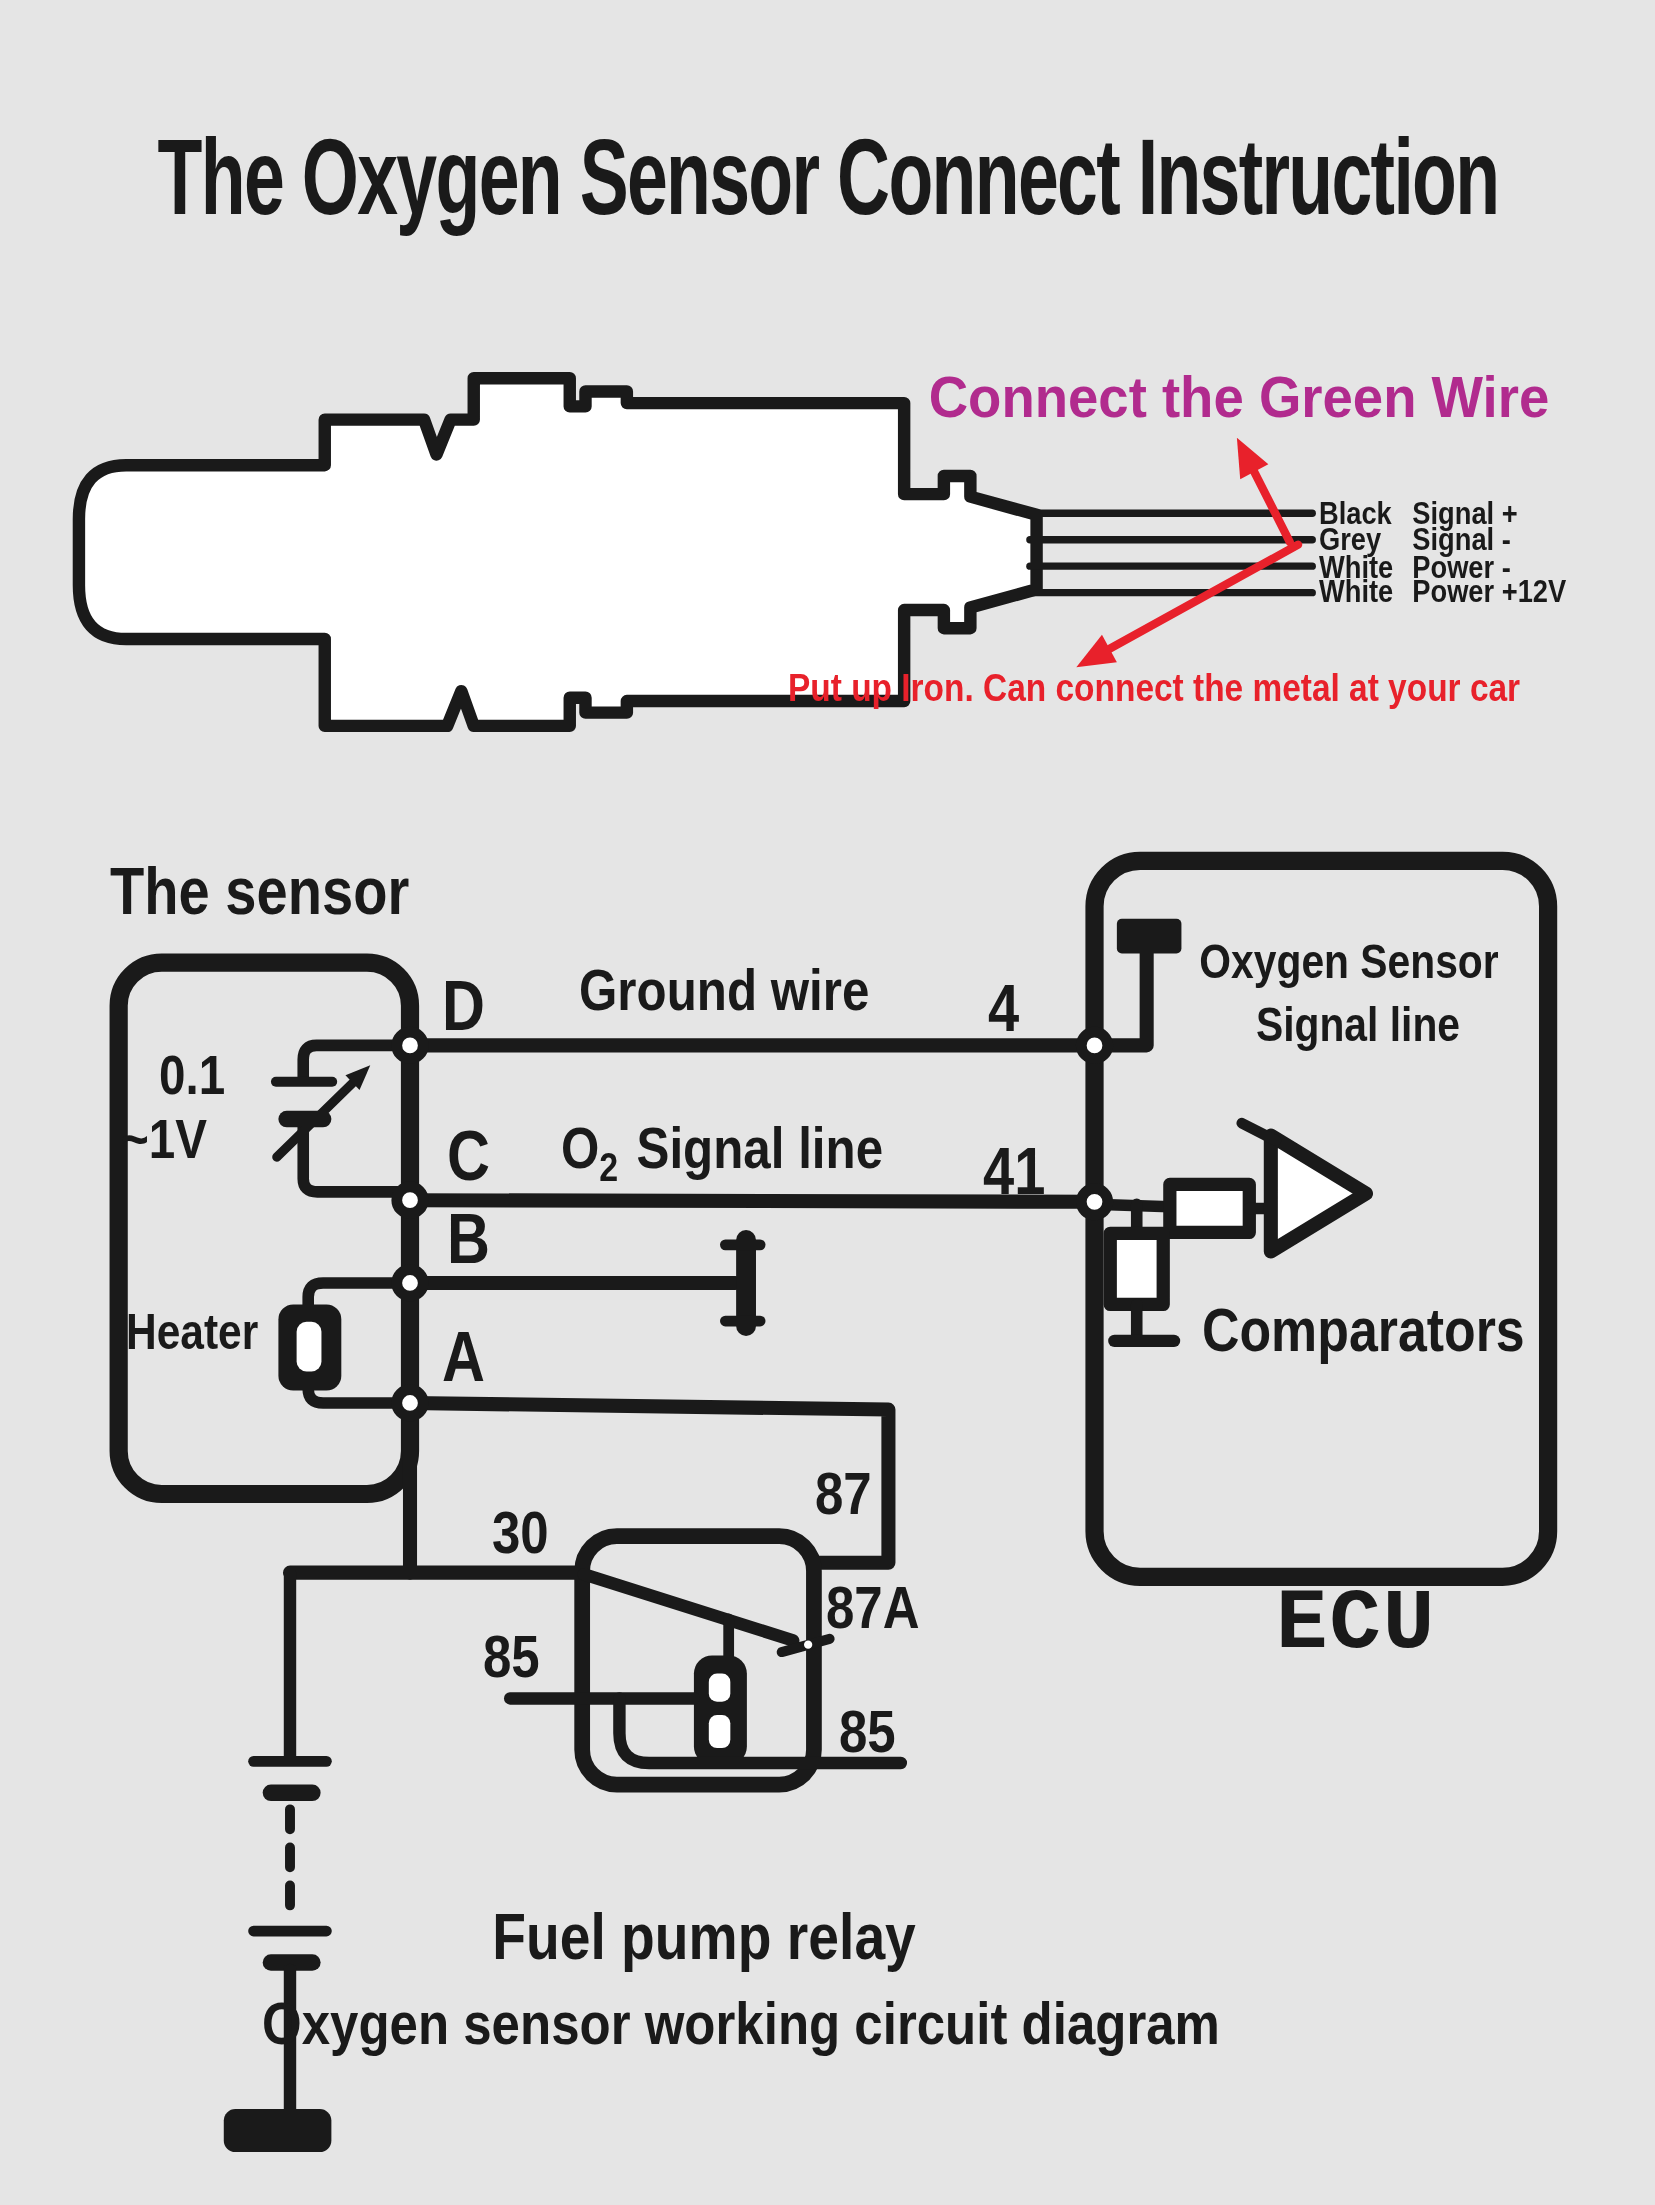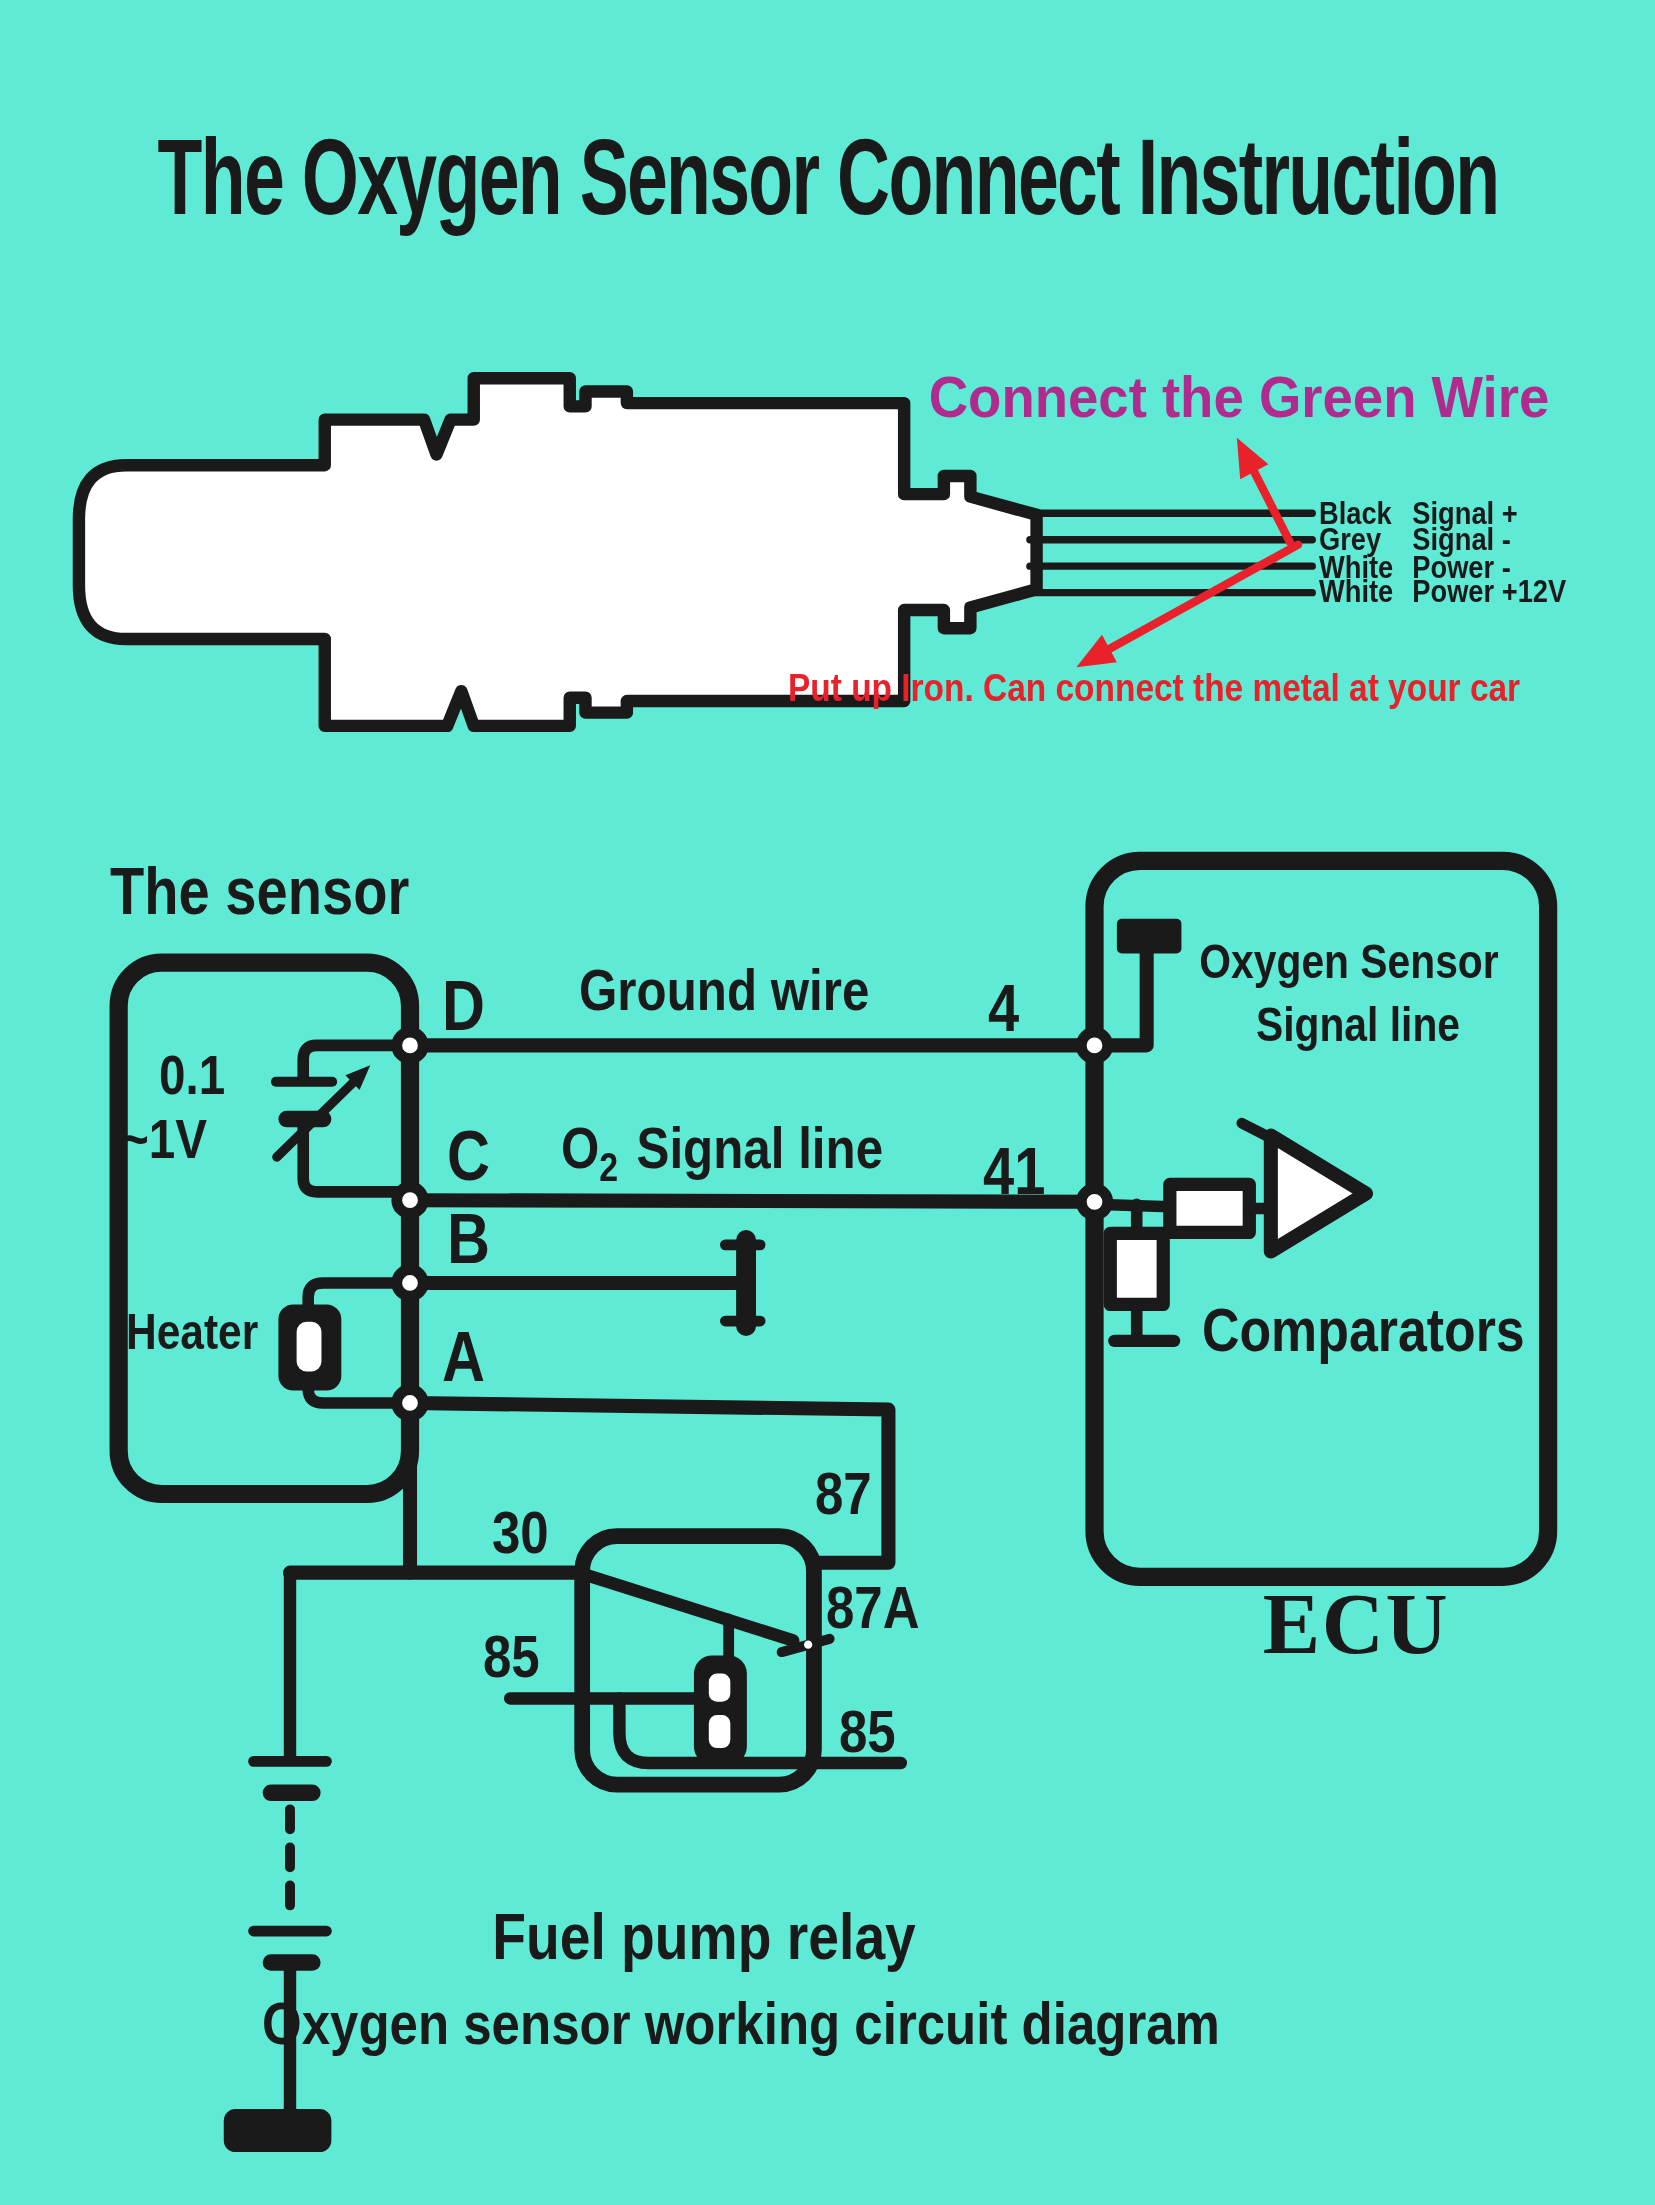--- a/index.html
+++ b/index.html
@@ -1,16 +1,16 @@
 <!DOCTYPE html>
 <html style="font-size:13.2px"><head>
 <meta charset="utf-8">
 <style>
   html,body{margin:0;padding:0;background:#ffffff;}
-  .stage{position:relative;width:1656px;height:2205px;background:#5eead4;overflow:hidden;
+  .stage{position:relative;width:1656px;height:2205px;background:#e5e5e5;overflow:hidden;
          font-family:"Liberation Sans",sans-serif;color:#1a1a1a;}
   svg{position:absolute;left:0;top:0;}
   .t{position:absolute;font-weight:bold;white-space:nowrap;line-height:1;color:#1a1a1a;
      transform-origin:left top;}
   .cx{transform:scaleX(.85);}
   .ctr{transform:translateX(-50%) scaleX(.85);transform-origin:center top;}
   
   .title{left:50%;top:123px;font-size:108px;letter-spacing:-2.5px;transform:translateX(-50%) scaleX(.68);transform-origin:center top;}
   .green-heading{left:1239px;top:368px;font-size:58px;color:#b12b8e;transform:translateX(-50%) scaleX(.94);transform-origin:center top;}
   .wire-row{position:absolute;left:1319px;font-size:31px;font-weight:bold;white-space:nowrap;
@@ -25,21 +25,21 @@
   .lbl-b{left:447px;top:1204px}.lbl-a{left:442px;top:1322px}
   .ground-label{left:579px;top:961px;font-size:58px;}
   .o2-label{left:561px;top:1119px;font-size:58px;}
   .o2-label sub{font-size:40px;font-weight:bold;}
   .o2-rest{margin-left:21.5px;}
   .pin4{left:988px;top:975px;font-size:66px;}
   .pin41{left:983px;top:1138px;font-size:66px;}
   .ecu-line1{left:1349px;top:938px;font-size:48px;}
   .ecu-line2{left:1358px;top:1001px;font-size:48px;}
   .comparators{left:1202px;top:1300px;font-size:61px;}
-  .ecu-name{left:1356px;top:1581px;font-size:86px;font-family:Liberation Serif, serif;
+  .ecu-name{left:1356px;top:1581px;font-size:86px;font-family:Liberation Mono, monospace;
             transform:translateX(-50%);transform-origin:center top;letter-spacing:1.7px;}
   .relay-pin{font-size:60px;}
   .p30{left:492px;top:1503px}.p87{left:815px;top:1464px}.p87a{left:826px;top:1578px}
   .p85l{left:483px;top:1627px}.p85r{left:839px;top:1702px}
   .volt1{left:159px;top:1047px;font-size:56px;}
   .volt2{left:121px;top:1111px;font-size:56px;}
   .heater-label{left:126px;top:1307px;font-size:50px;}
   .cap1{left:704px;top:1904px;font-size:65px;transform:translateX(-50%) scaleX(.85);transform-origin:center top;}
   .cap2{left:741px;top:1994px;font-size:60px;transform:translateX(-50%) scaleX(.85);transform-origin:center top;}
 </style>

